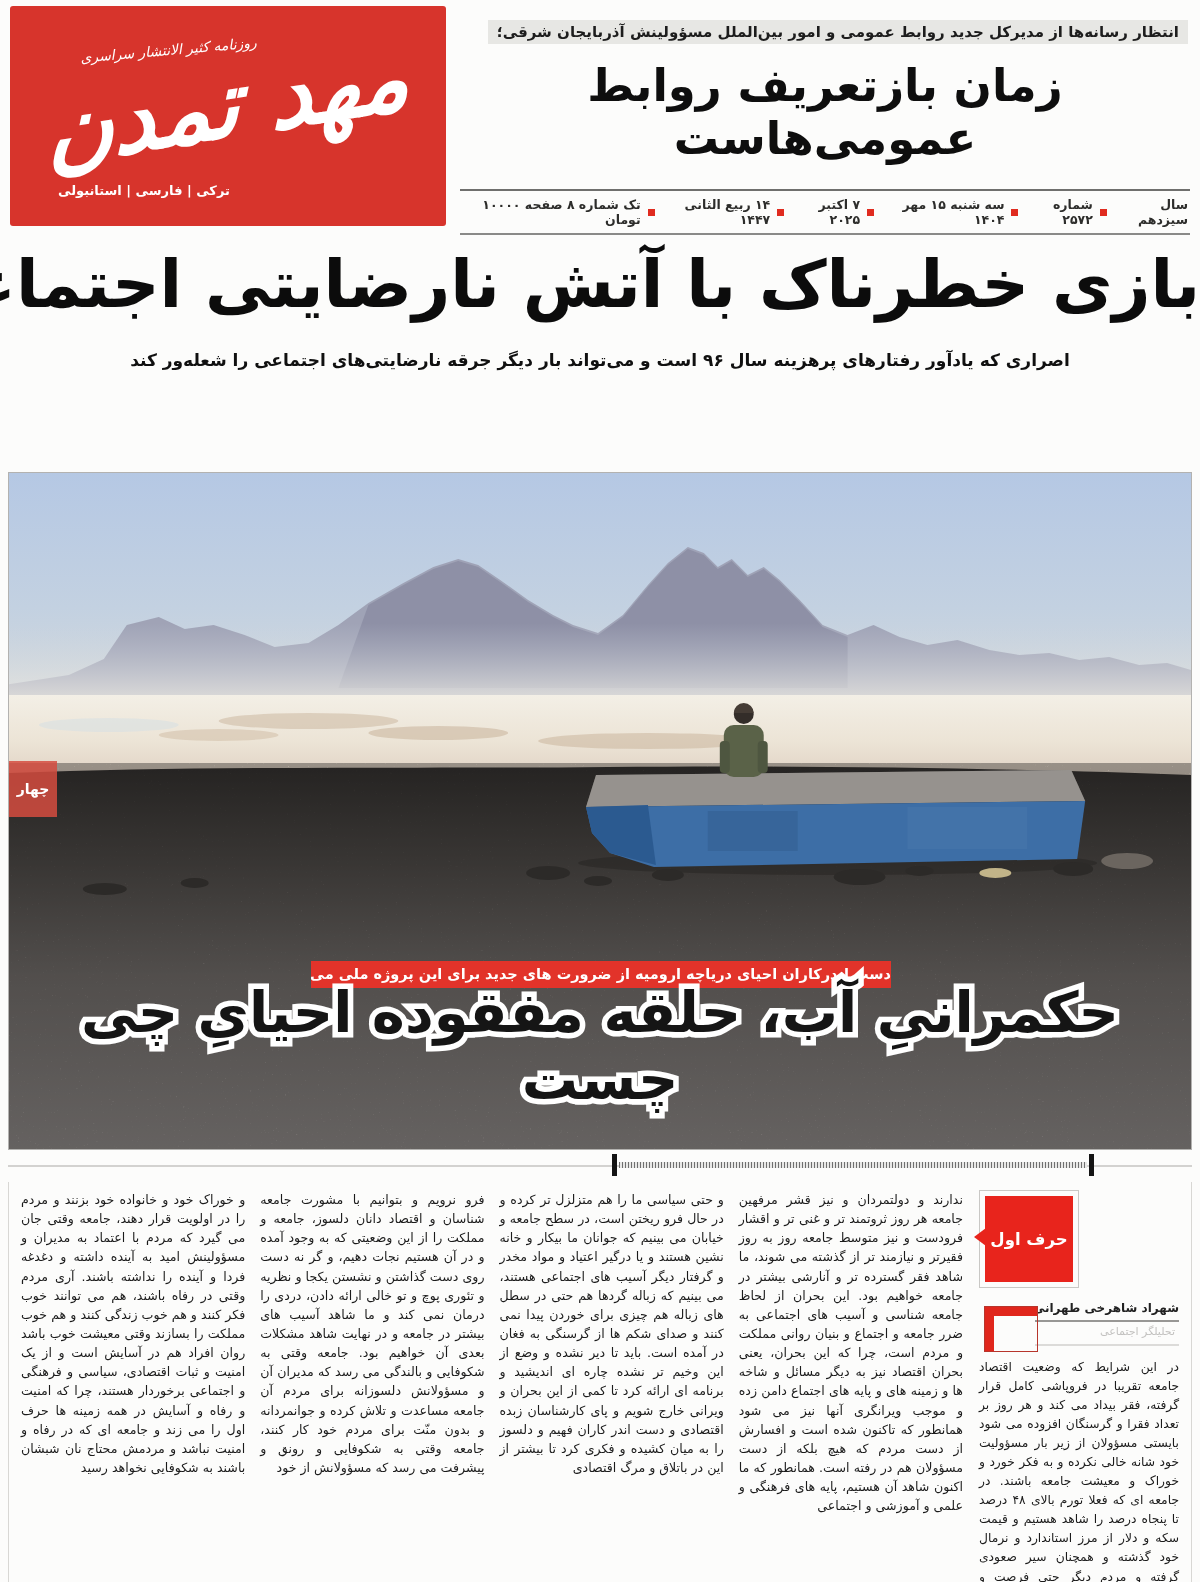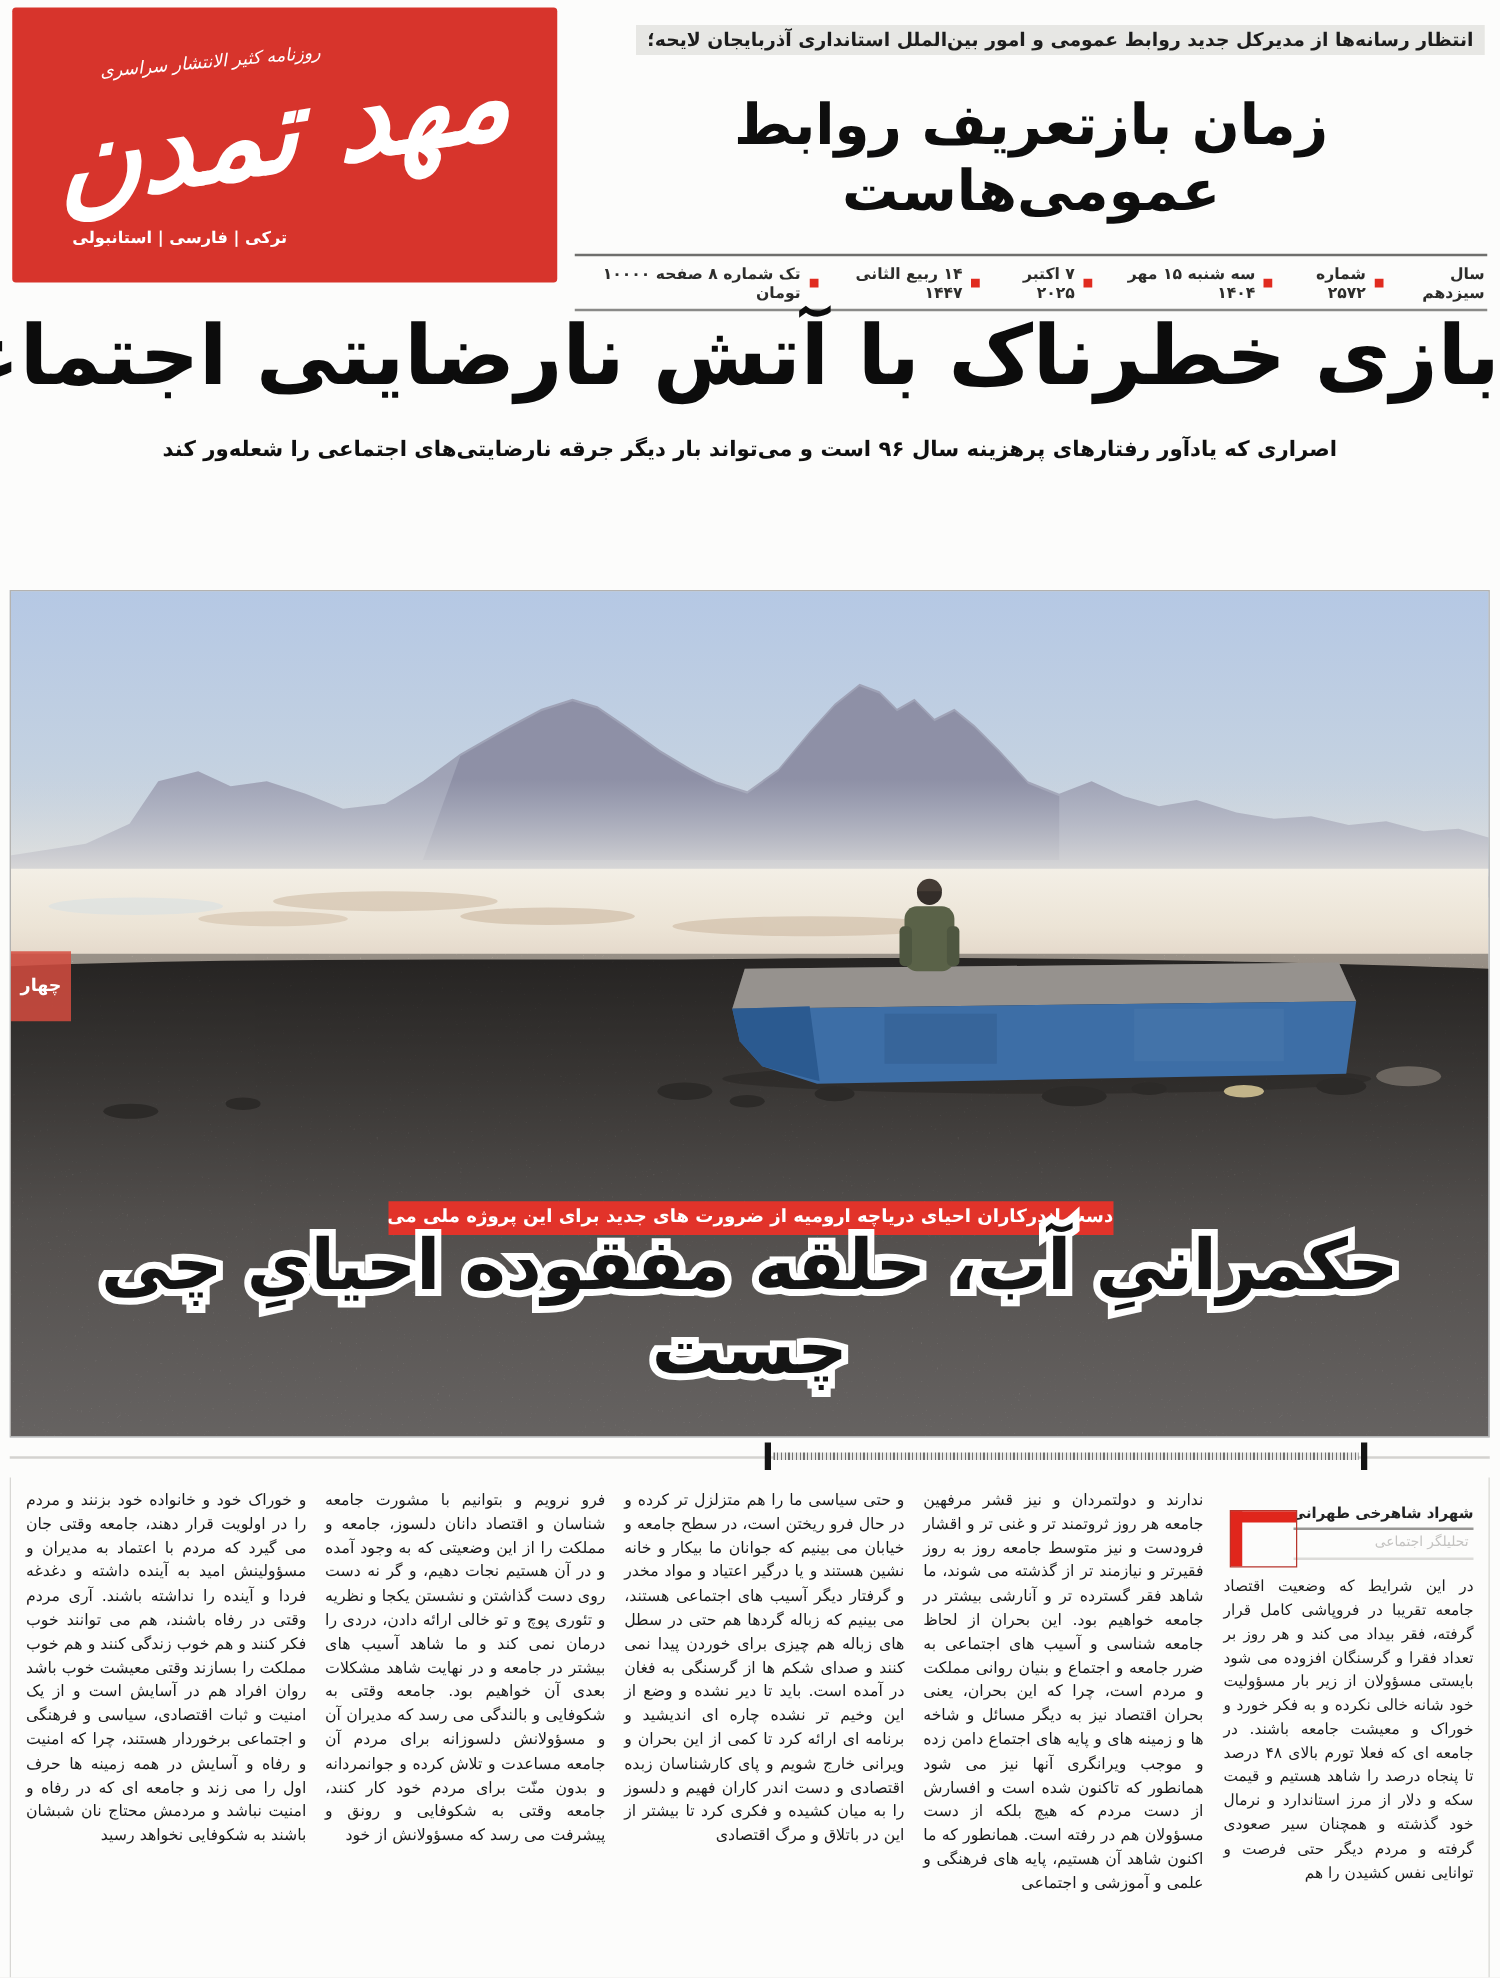--- a/index.html
+++ b/index.html
@@ -5,21 +5,21 @@
   * { margin:0; padding:0; box-sizing:border-box; }
   body { background:#e9e8e6; font-family:"DejaVu Sans","Liberation Sans",sans-serif; }
   #page { width:1200px; height:1582px; margin:0 auto; background:#fcfcfb; position:relative;
           direction:rtl; overflow:hidden; }
 
   
   .masthead { display:flex; padding:6px 10px 0; gap:14px; height:226px; }
   .head-right { width:730px; flex:none; }
   .kicker { text-align:right; margin:16px 2px 0 0; }
   .kicker span { background:#e7e7e4; padding:3px 9px; font-size:15px; font-weight:bold; color:#1d1d1d; }
-  .mast-headline { font-size:45px; font-weight:900; text-align:center; margin-top:32px; color:#0e0e0e; letter-spacing:-1px; }
+  .mast-headline { font-size:45px; font-weight:900; text-align:center; margin-top:18px; color:#0e0e0e; letter-spacing:-1px; }
   .dateline { margin-top:24px; border-top:2px solid #6f6f6d; border-bottom:2px solid #8a8a88;
               padding:6px 2px; display:flex; justify-content:center; align-items:center; gap:7px;
               font-size:12.5px; font-weight:bold; color:#2d2d2b; }
   .sq { width:7px; height:7px; background:#e02b1f; display:inline-block; flex:none; }
 
   .logo-box { flex:1; position:relative; background:#d7342c; border-radius:3px; overflow:hidden; }
   .logo-tagline { position:absolute; top:36px; left:70px; color:#fff; font-size:14px; font-style:italic;
                   transform:rotate(-5deg); white-space:nowrap; }
   .logo-title { position:absolute; top:47%; left:50%; transform:translate(-50%,-54%) rotate(-9deg) skewX(-8deg);
                 font-size:92px; font-weight:bold; color:#fff; white-space:nowrap; font-style:italic; }
@@ -82,21 +82,21 @@
   .cols .newscol { flex:1; min-width:0; }
 </style>
 </head>
 <body>
 
 <div id="page">
 
   <div class="masthead">
     <div class="head-right">
       <div class="kicker">
-        <span>انتظار رسانه‌ها از مدیرکل جدید روابط عمومی و امور بین‌الملل استانداری آذربایجان لایحه؛</span>
+        <span>انتظار رسانه‌ها از مدیرکل جدید روابط عمومی و امور بین‌الملل مسؤولینش آذربایجان شرقی؛</span>
       </div>
       <div class="mast-headline">زمان بازتعریف روابط عمومی‌هاست</div>
       <div class="dateline">
         <span>سال سیزدهم</span>
         <span class="sq"></span>
         <span>شماره ۲۵۷۲</span>
         <span class="sq"></span>
         <span>سه شنبه ۱۵ مهر ۱۴۰۴</span>
         <span class="sq"></span>
         <span>۷ اکتبر ۲۰۲۵</span>
@@ -216,20 +216,25 @@
     <div class="orn">
       <div class="bar l"></div>
       <div class="hatch"></div>
       <div class="bar r"></div>
     </div>
   </div>
 
   <div class="bottom">
 
     <div class="rail">
+      <div class="tab-outer">
+        <div class="tab-frame">
+          <div class="tab">حرف اول</div>
+        </div>
+      </div>
       <div class="author-block">
         <div class="corner"></div>
         <div class="author-name">شهراد شاهرخی طهرانی</div>
         <div class="author-role">تحلیلگر اجتماعی</div>
       </div>
       <p class="newscol colA">در این شرایط که وضعیت اقتصاد جامعه تقریبا در فروپاشی کامل قرار گرفته، فقر بیداد می کند و هر روز بر تعداد فقرا و گرسنگان افزوده می شود بایستی مسؤولان از زیر بار مسؤولیت خود شانه خالی نکرده و به فکر خورد و خوراک و معیشت جامعه باشند. در جامعه ای که فعلا تورم بالای ۴۸ درصد تا پنجاه درصد را شاهد هستیم و قیمت سکه و دلار از مرز استاندارد و نرمال خود گذشته و همچنان سیر صعودی گرفته و مردم دیگر حتی فرصت و توانایی نفس کشیدن را هم</p>
     </div>
 
     <div class="main-area">
       <div class="cols">

